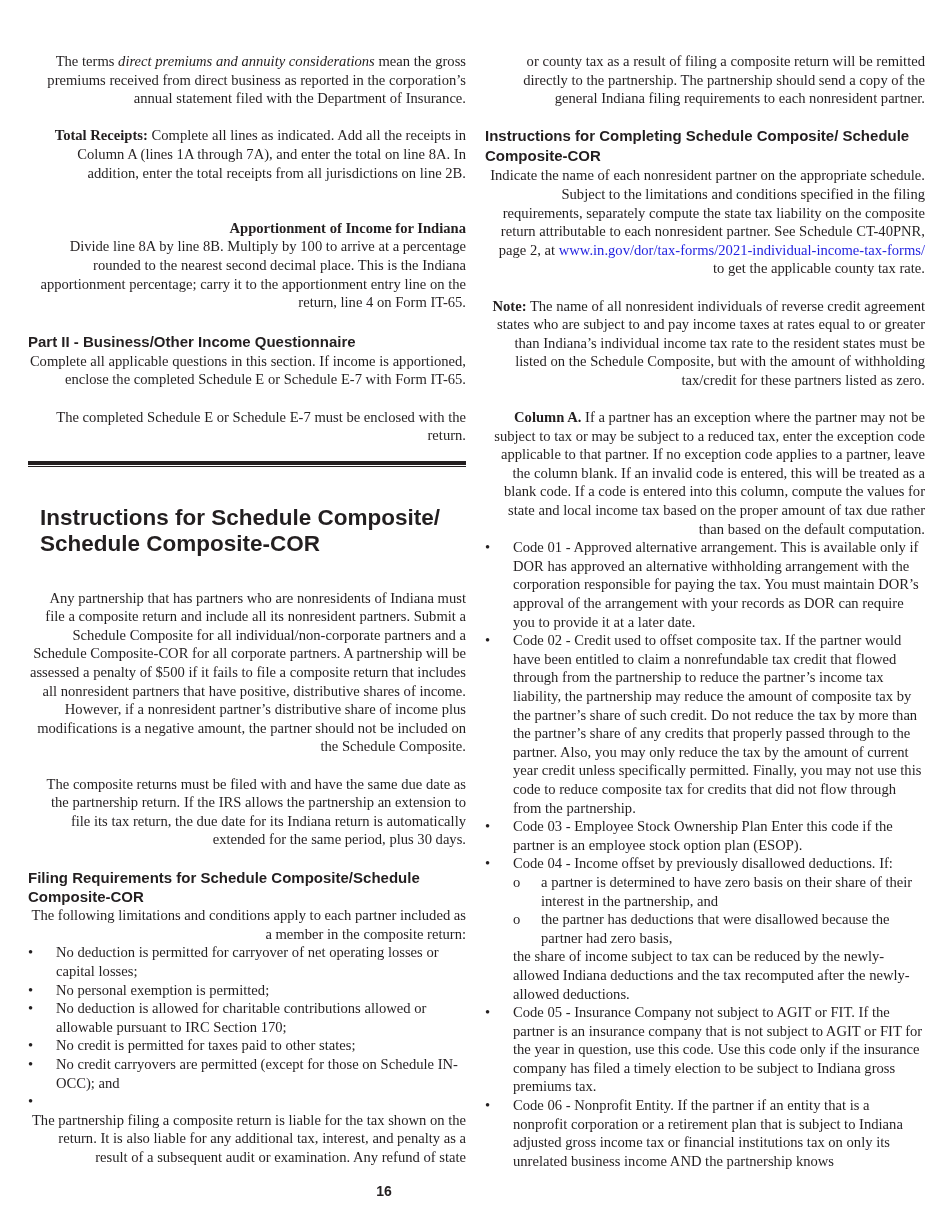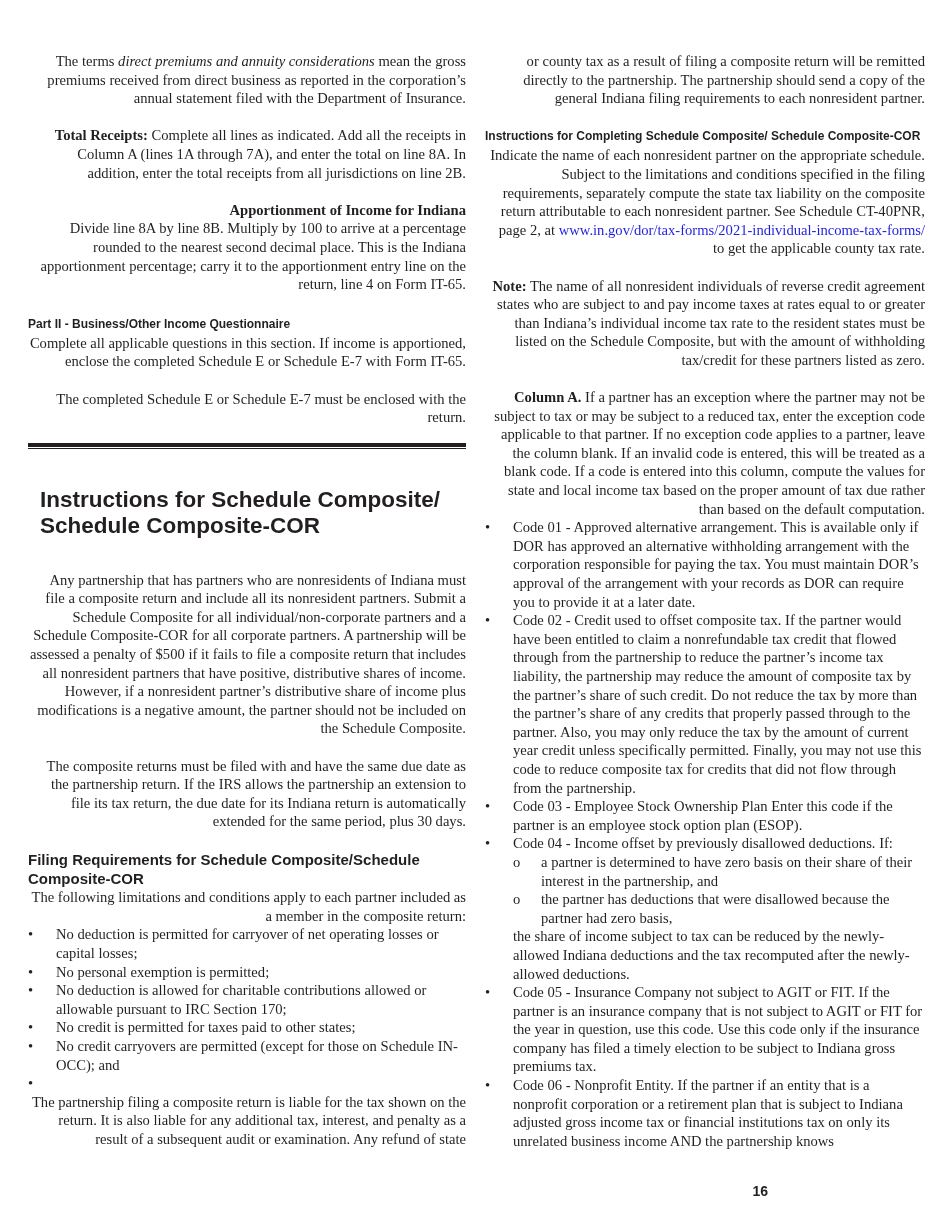--- a/index.html
+++ b/index.html
@@ -4,34 +4,34 @@
 <style>
   html, body { margin: 0; padding: 0; background: #ffffff; }
   body { width: 950px; height: 1230px; position: relative; overflow: hidden;
          font-family: "Liberation Serif", "DejaVu Serif", serif; color: #231f20; }
   .col { position: absolute; top: 52px; }
   .col-left { left: 28px; width: 438px; }
   .col-right { left: 485px; width: 440px; }
   p { margin: 0; font-size: 14.6px; line-height: 18.6px; text-align: right; }
   .gap { height: 18.6px; }
   h3 { margin: 0; font-family: "Liberation Sans", "DejaVu Sans", sans-serif; font-weight: bold;
-       font-size: 12px; line-height: 20px; color: #231f20; }
+       font-size: 15px; line-height: 20px; color: #231f20; }
   h3.sm { font-size: 15px; line-height: 18.6px; }
   h2 { margin: 12px; font-family: "Liberation Sans", "DejaVu Sans", sans-serif; font-weight: bold;
        font-size: 22.5px; line-height: 26px; color: #231f20; }
-  .subhead-serif { font-weight: bold; }
+  .subhead-serif { font-weight: bold; margin-top: 18px; }
   .rule { border-top: 4px solid #231f20; border-bottom: 1px solid #231f20; height: 1px; margin: 0; }
   ul.bul { list-style: none; margin: 0; padding: 0; }
   ul.bul > li { position: relative; padding-left: 28px; font-size: 14.6px; line-height: 18.6px; }
   ul.bul > li > .dot { position: absolute; left: 0; top: 0; width: 14px; text-align: left; }
   ul.sub { list-style: none; margin: 0; padding: 0; }
   ul.sub > li { position: relative; padding-left: 28px; font-size: 14.6px; line-height: 18.6px; }
   ul.sub > li > .o { position: absolute; left: 0; top: 0; }
   a.link { color: #1f1fe0; text-decoration: none; }
-  .page-num { position: absolute; top: 1183px; left: 0; width: 768px; text-align: right;
+  .page-num { position: absolute; top: 1183px; left: 0; width: 768px; text-align: center;
               font-family: "Liberation Sans", "DejaVu Sans", sans-serif; font-weight: bold; font-size: 14px; }
 </style>
 </head>
 <body>
 
 <div class="col col-left">
   <p><span>The terms </span><em>direct premiums and annuity considerations</em><span> mean the gross premiums received from direct business as reported in the corporation’s annual statement filed with the Department of Insurance.</span></p>
   <div class="gap"></div>
   <p><b>Total Receipts:</b><span> Complete all lines as indicated. Add all the receipts in Column A (lines 1A through 7A), and enter the total on line 8A. In addition, enter the total receipts from all jurisdictions on line 2B.</span></p>
   <div class="gap"></div>

